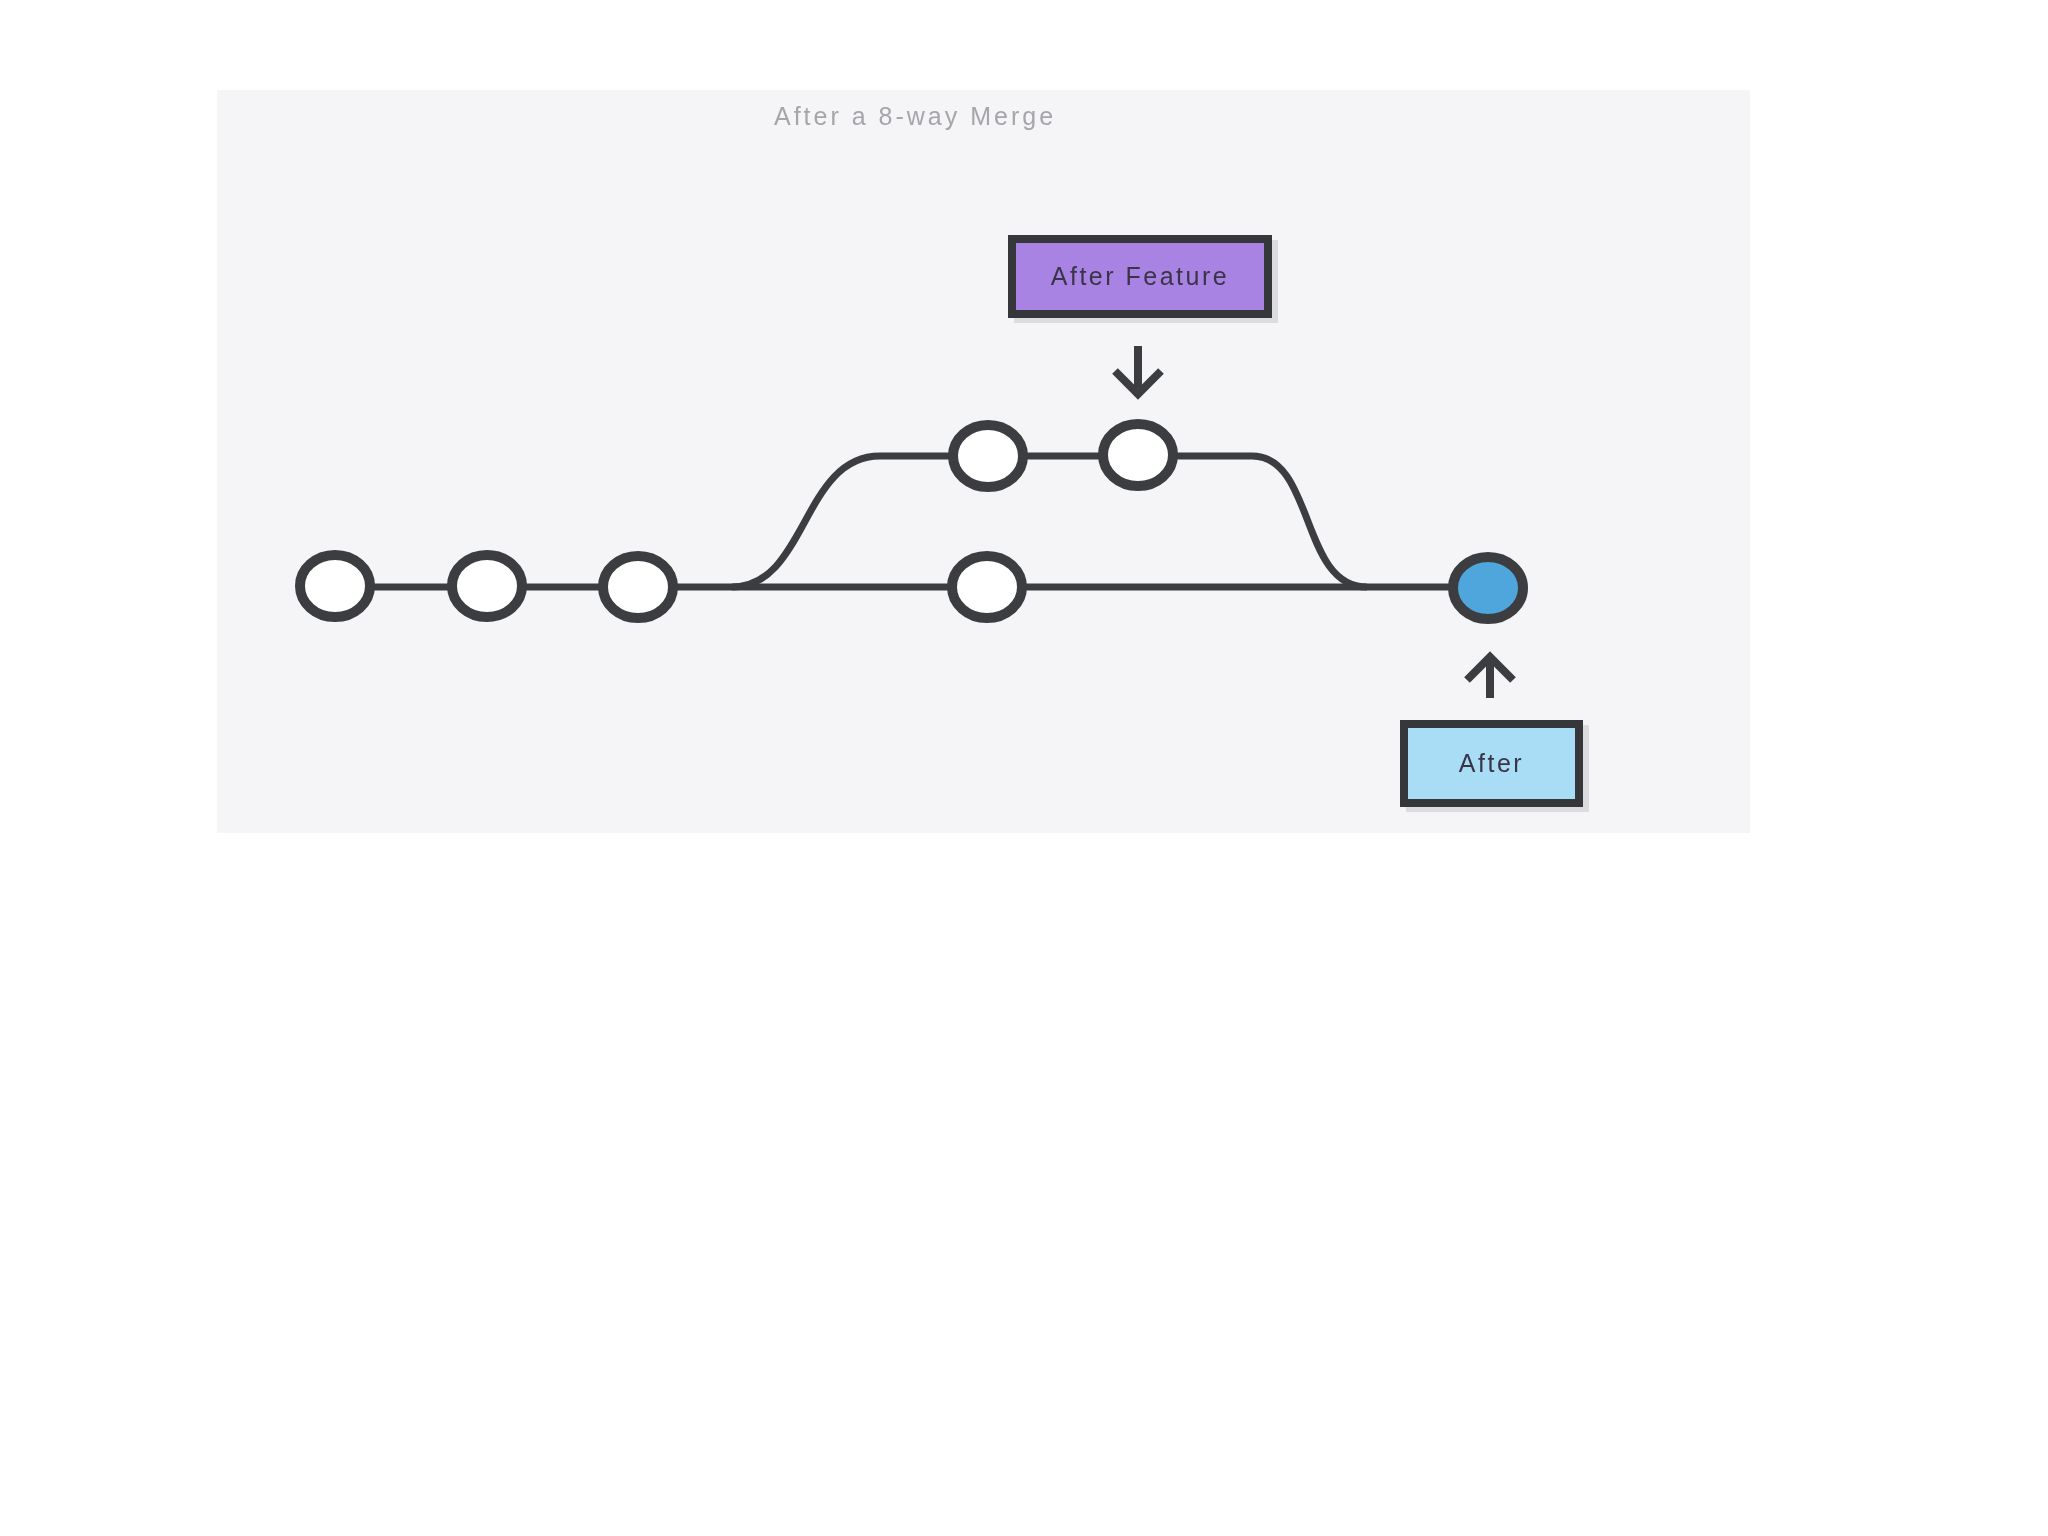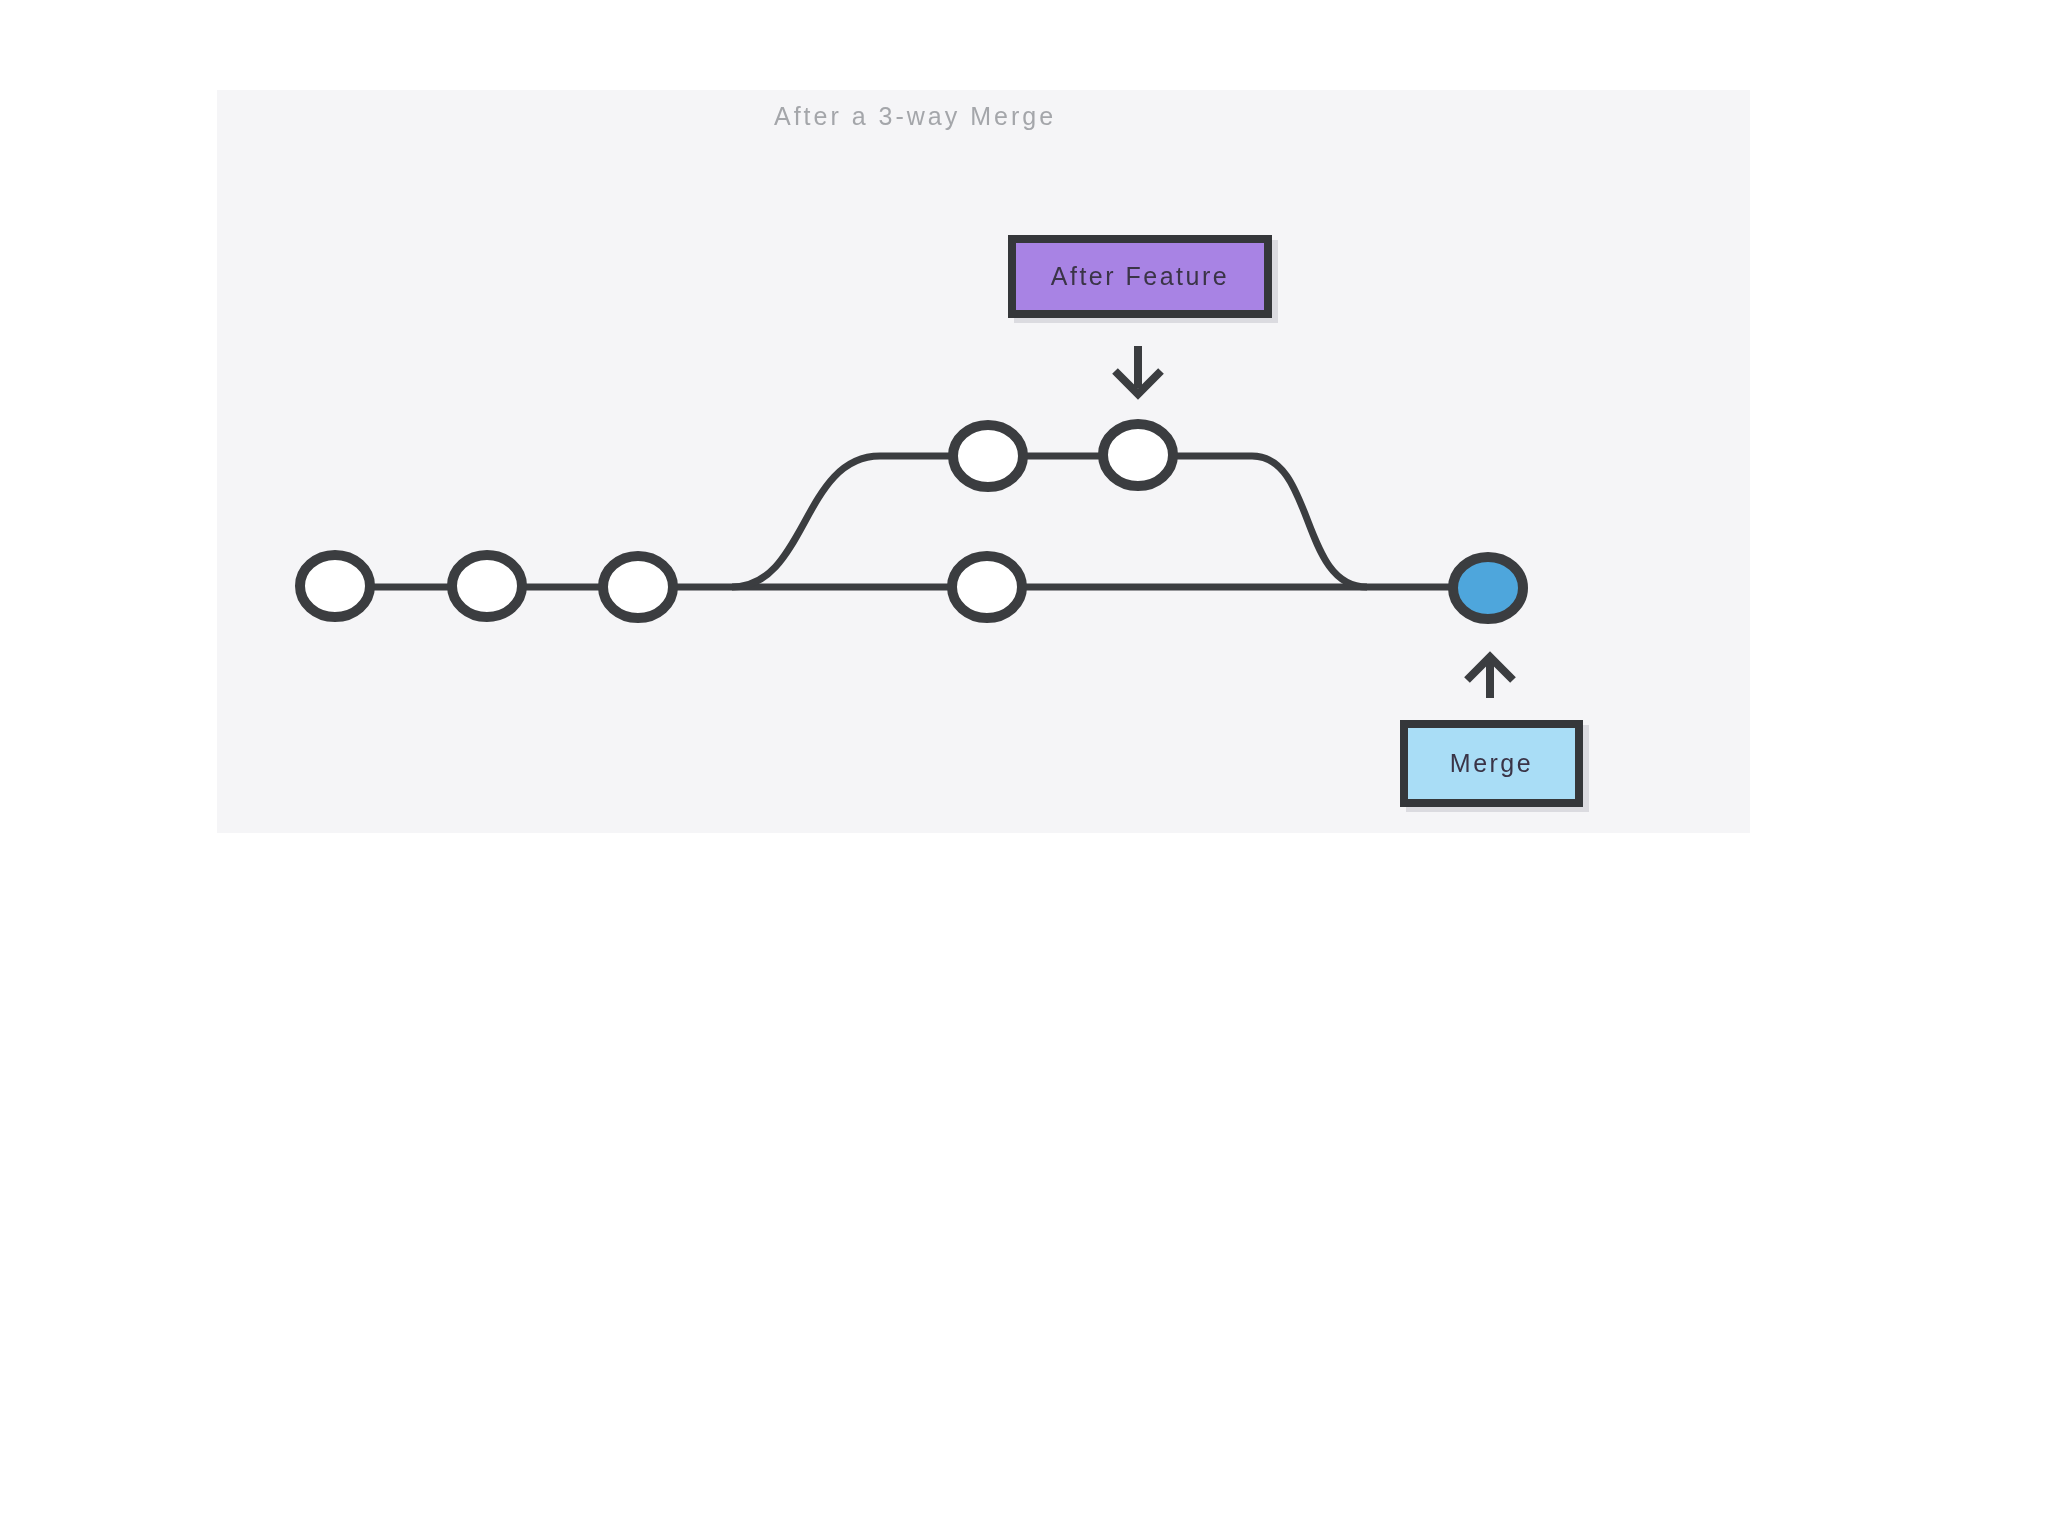--- a/index.html
+++ b/index.html
@@ -92,21 +92,21 @@
     height: 87px;
     background: var(--master-label-bg, #a9ddf6);
   }
 </style>
 </head>
 <body>
 
 <div class="canvas">
   <div class="panel">
 
-    <div class="diagram-title">After a 3-way Merge</div>
+    <div class="diagram-title">After a 8-way Merge</div>
 
     <svg class="graph" viewBox="0 0 1533 743">
 
       <path class="branch-line" d="M 118 497 H 1271"></path>
 
       <path class="branch-line" d="M 515 497 C 590 497, 585 366, 663 366 L 1035 366 C 1098 366, 1083 497, 1150 497"></path>
 
       <g>
         <path class="arrow-stroke" d="M 921 256 V 298"></path>
         <path class="arrow-stroke" d="M 898 281 L 921 304 L 944 281"></path>
@@ -126,17 +126,17 @@
           <ellipse cx="921" cy="365" rx="35" ry="31" class="commit"></ellipse>
           <ellipse cx="1271" cy="498" rx="35" ry="31" class="commit merge"></ellipse>
         </g>
     </svg>
 
     <div class="label-box feature-box">
       <span>After Feature</span>
     </div>
 
     <div class="label-box master-box">
-      <span>Merge</span>
+      <span>After</span>
     </div>
 
   </div>
 </div>
 
 </body></html>

